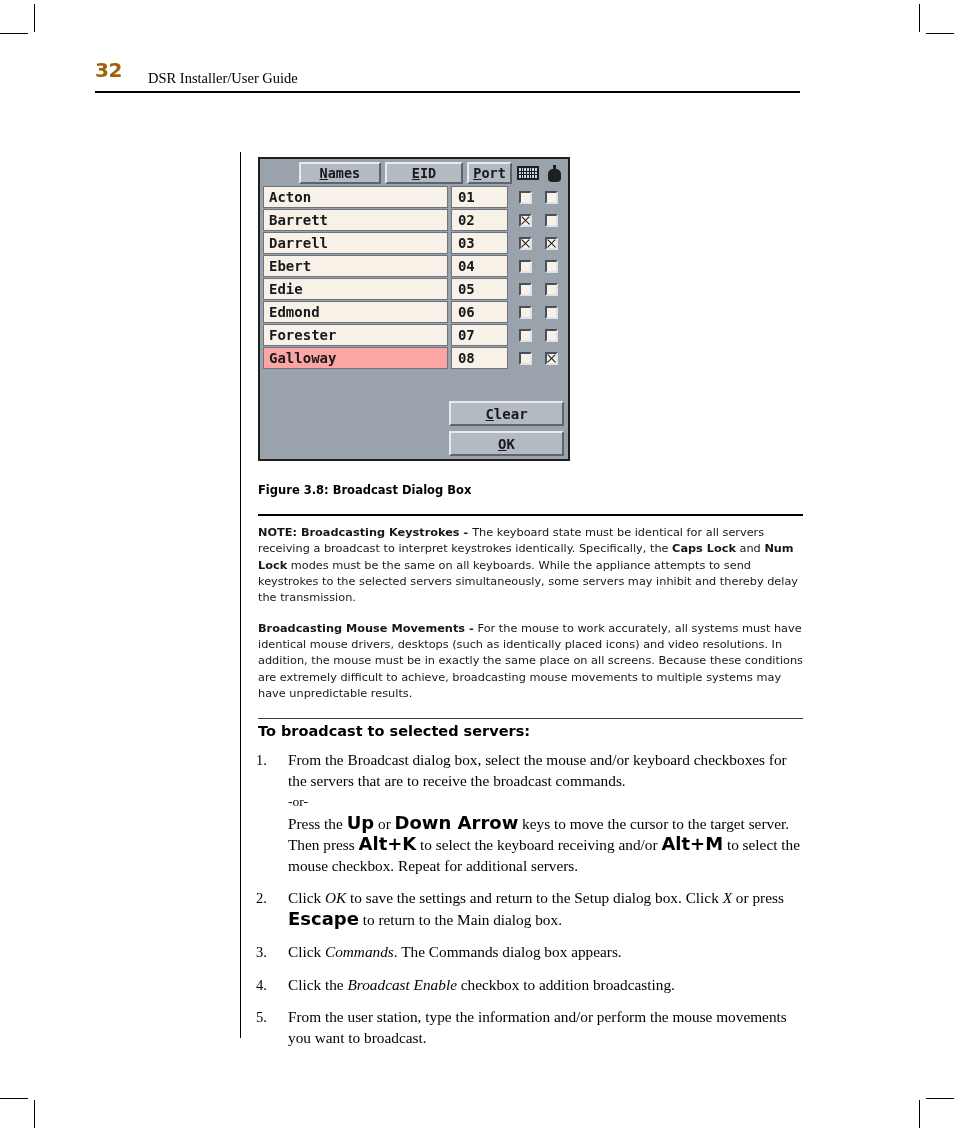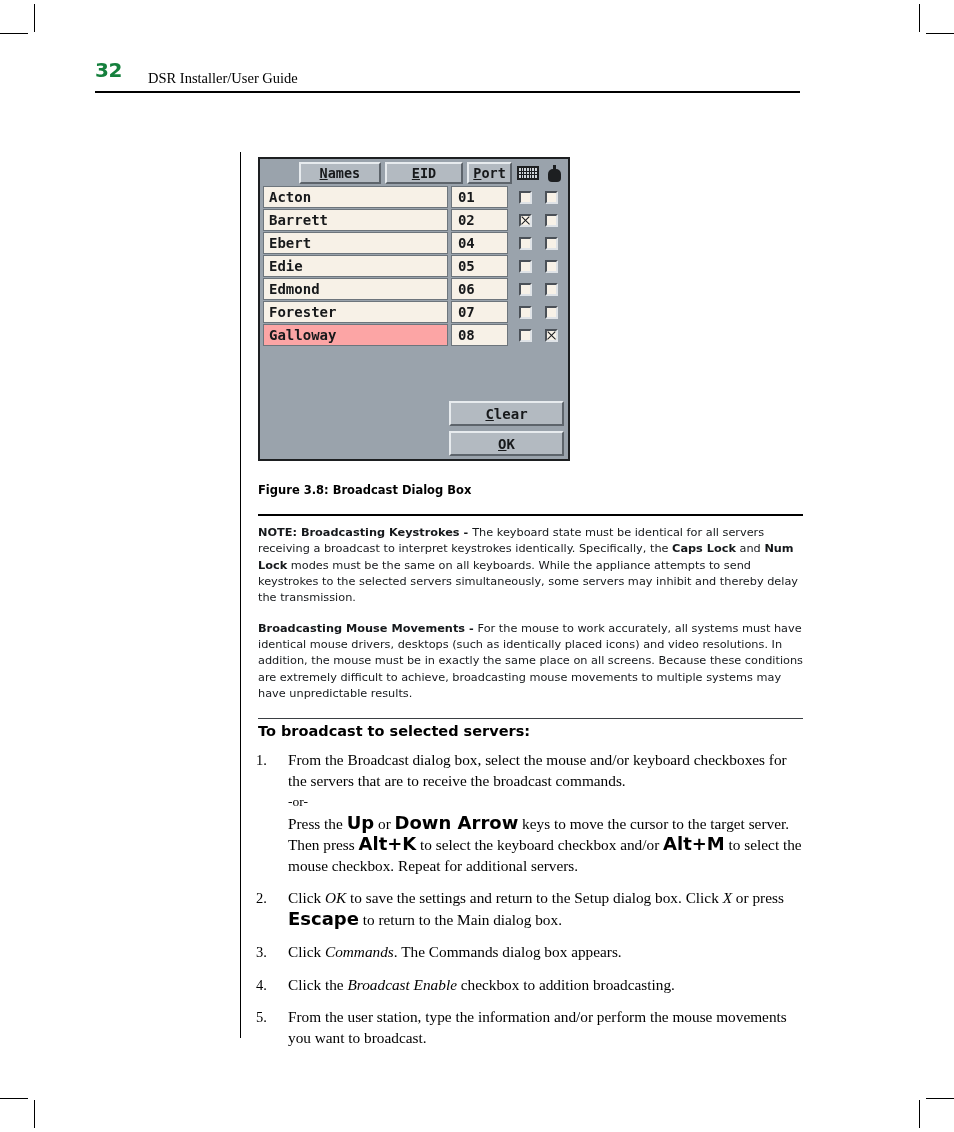--- a/index.html
+++ b/index.html
@@ -33,21 +33,21 @@
     height: 40px;
   }
   #page-header .pagenum {
     position: absolute;
     left: 0;
     top: 0;
     font-family: "DejaVu Sans", sans-serif;
     font-weight: bold;
     font-size: 20px;
     letter-spacing: -0.5px;
-    color: #15803d;
+    color: #a16207;
   }
   #page-header .guide-title {
     position: absolute;
     left: 53px;
     top: 6px;
     font-family: "Liberation Serif", serif;
     font-size: 14.5px;
     color: #000;
     margin-top: 6px;
   }
@@ -488,20 +488,30 @@
         <div class="cell-name">Barrett</div>
         <div class="cell-port">02</div>
         <div class="cell-chk first">
           <div class="chkbox checked"></div>
         </div>
         <div class="cell-chk">
           <div class="chkbox"></div>
         </div>
       </div>
       <div class="srv-row">
+        <div class="cell-name">Darrell</div>
+        <div class="cell-port">03</div>
+        <div class="cell-chk first">
+          <div class="chkbox checked"></div>
+        </div>
+        <div class="cell-chk">
+          <div class="chkbox checked"></div>
+        </div>
+      </div>
+      <div class="srv-row">
         <div class="cell-name">Ebert</div>
         <div class="cell-port">04</div>
         <div class="cell-chk first">
           <div class="chkbox"></div>
         </div>
         <div class="cell-chk">
           <div class="chkbox"></div>
         </div>
       </div>
       <div class="srv-row">
@@ -566,21 +576,21 @@
 </div>
 
 <div id="procedure-heading">To broadcast to selected servers:</div>
 
 <div id="steps">
 
   <div class="step">
     <span class="num">1.</span>
     <span>From the Broadcast dialog box, select the mouse and/or keyboard checkboxes for the servers that are to receive the broadcast commands.</span><br>
     <span class="or-line">-or-</span><br>
-    <span>Press the </span><b>Up</b><span> or </span><b>Down Arrow</b><span> keys to move the cursor to the target server. Then press </span><b>Alt+K</b><span> to select the keyboard checkbox and/or </span><b>Alt+M</b><span> to select the mouse checkbox. Repeat for additional servers.</span>
+    <span>Press the </span><b>Up</b><span> or </span><b>Down Arrow</b><span> keys to move the cursor to the target server. Then press </span><b>Alt+K</b><span> to select the keyboard receiving and/or </span><b>Alt+M</b><span> to select the mouse checkbox. Repeat for additional servers.</span>
   </div>
 
   <div class="step">
     <span class="num">2.</span>
     <span>Click </span><i>OK</i><span> to save the settings and return to the Setup dialog box. Click </span><i>X</i><span> or press </span><b>Escape</b><span> to return to the Main dialog box.</span>
   </div>
 
   <div class="step">
     <span class="num">3.</span>
     <span>Click </span><i>Commands</i><span>. The Commands dialog box appears.</span>

